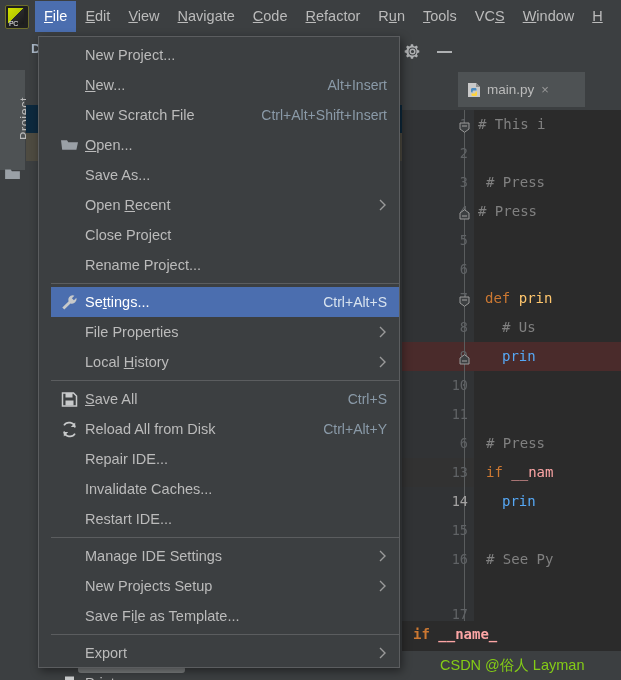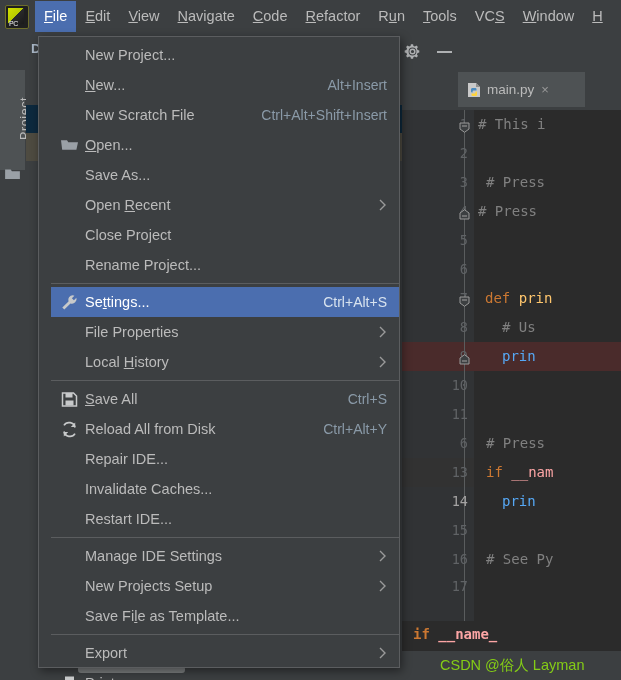--- a/index.html
+++ b/index.html
@@ -409,21 +409,21 @@
       <div class="ln" style="top: 284px; left: 402px;">7</div>
       <div class="ln" style="top: 313px; left: 402px;">8</div>
       <div class="ln" style="top: 342px; left: 402px;">9</div>
       <div class="ln" style="top: 371px; left: 402px;">10</div>
       <div class="ln" style="top: 400px; left: 402px;">11</div>
       <div class="ln" style="top: 429px; left: 402px;">6</div>
       <div class="ln" style="top: 458px; left: 402px;">13</div>
       <div class="ln cur" style="top: 487px; left: 402px;">14</div>
       <div class="ln" style="top: 516px; left: 402px;">15</div>
       <div class="ln" style="top: 545px; left: 402px;">16</div>
-      <div class="ln" style="top: 572px; left: 402px;">17</div>
+      <div class="ln" style="top: 600px; left: 402px;">17</div>
     </div>
   <div id="fold-markers">
       <div class="fold-marker" style="left: 459px; top: 119px;"><svg viewBox="0 0 11 11">
           <path d="M1 1h9v6L5.5 10.3 1 7z" fill="#3c3f41" stroke="#9a9a9a" stroke-width="1"></path>
           <path d="M3 4h5" stroke="#9a9a9a" stroke-width="1.1"></path>
         </svg></div>
       <div class="fold-marker" style="left: 459px; top: 206px;"><svg viewBox="0 0 11 11">
           <path d="M5.5 0.7L10 4v6H1V4z" fill="#3c3f41" stroke="#9a9a9a" stroke-width="1"></path>
           <path d="M3 7h5" stroke="#9a9a9a" stroke-width="1.1"></path>
         </svg></div>

